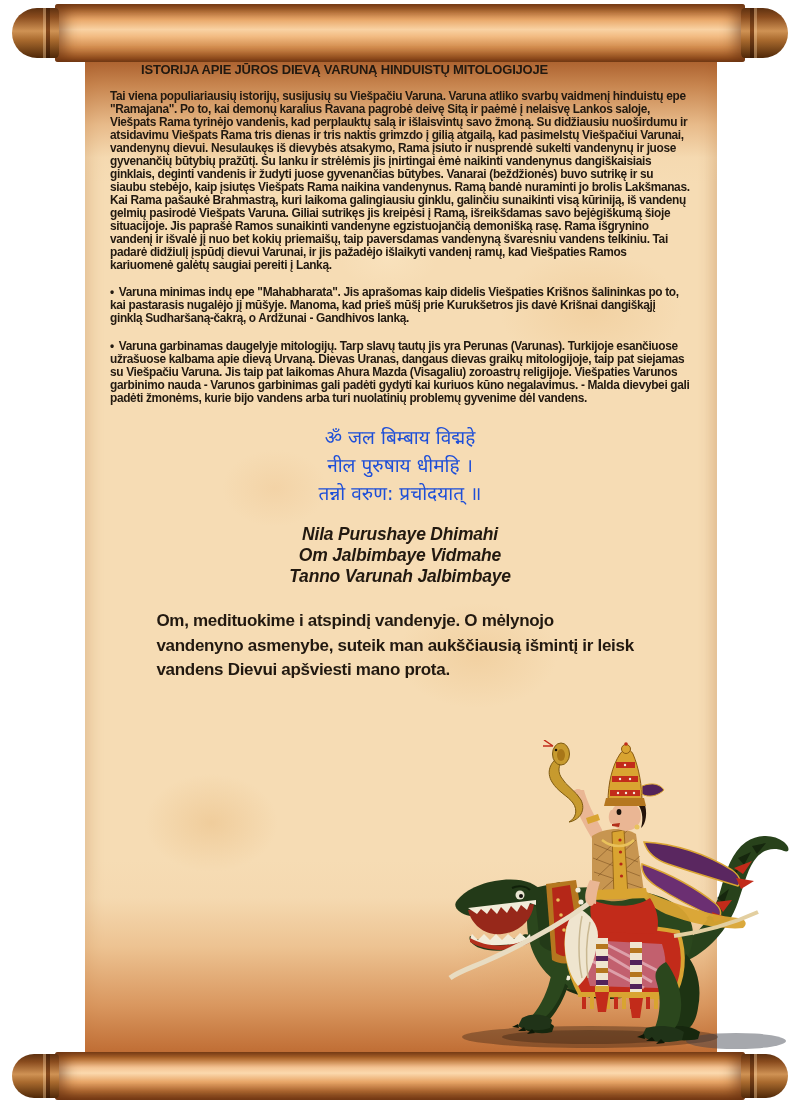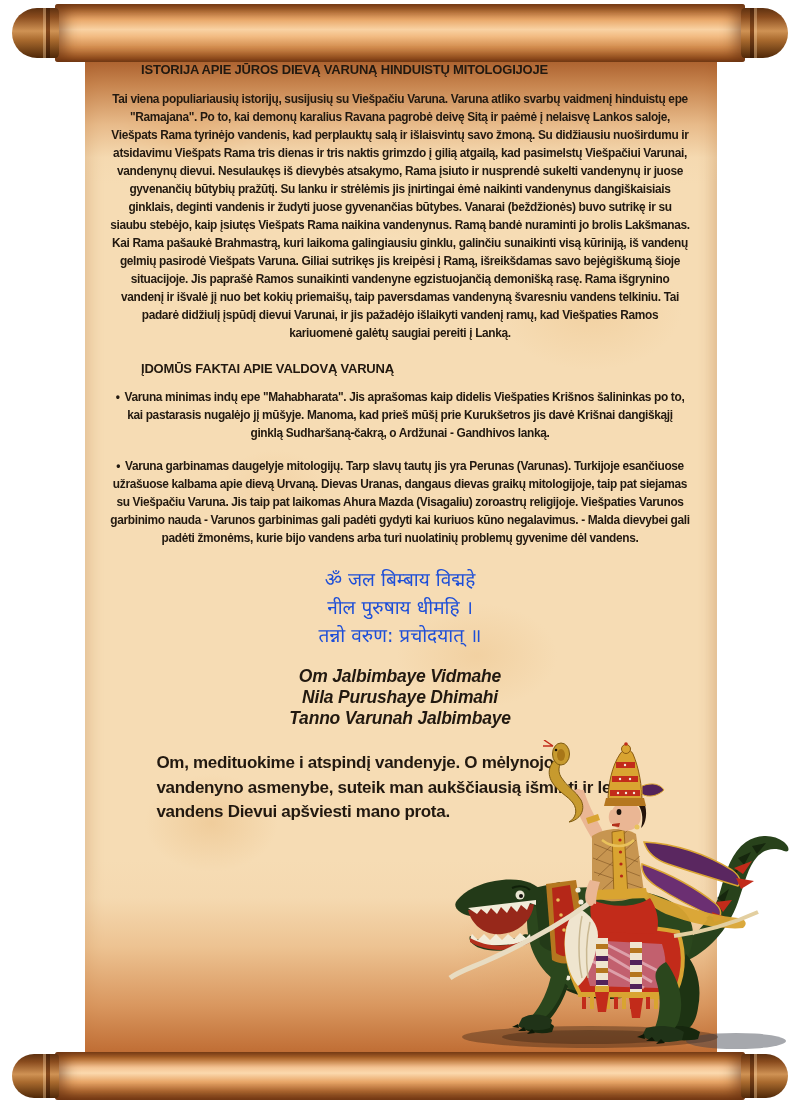--- a/index.html
+++ b/index.html
@@ -48,22 +48,22 @@
   .knob.right::after{content:'';position:absolute;left:9px;top:0;bottom:0;width:4px;
     background:linear-gradient(180deg,#47220a,#86491c 45%,#381a05);
     box-shadow:3px 0 0 rgba(255,222,176,.35);}
   .knob.tl{left:12px;top:8px;} .knob.tr{left:741px;top:8px;}
   .knob.bl{left:12px;top:1054px;height:44px;} .knob.br{left:741px;top:1054px;height:44px;}
 
   
   .content{position:absolute;left:110px;top:62px;width:580px;z-index:3;color:#221910;}
   .content h1,.content h2{font-size:13px;font-weight:700;letter-spacing:-.2px;margin:0 0 13px 0;padding-left:31px;}
   .content h2{margin:19px 0 12px 0;}
-  .body-text{font-size:11.9px;line-height:18px;font-weight:700;letter-spacing:-.34px;
-    margin:0 0 14px 0;text-align:center;}
+  .body-text{font-size:11.9px;line-height:13px;font-weight:700;letter-spacing:-.34px;
+    margin:0 0 14px 0;text-align:left;}
   .fact{margin:0 0 15px 0;}
   .fact .bullet{margin-right:5px;}
   .mantra{margin-top:18px;text-align:center;font-family:"DejaVu Sans","Liberation Sans",sans-serif;
     font-size:19px;line-height:28px;font-weight:400;color:#1d4ed8;}
   .translit{margin-top:17px;text-align:center;font-weight:700;font-style:italic;
     font-size:17.5px;line-height:21px;letter-spacing:-.2px;}
   .translation{margin:22px auto 0 auto;width:84%;text-align:left;font-weight:700;
     font-size:17px;line-height:24.5px;letter-spacing:-.3px;}
 
   
@@ -75,33 +75,32 @@
 <div class="stage">
 
   <div class="paper">
     <div class="shade-top"></div>
     <div class="shade-bottom"></div>
   </div>
 
   <div class="content">
     <h1>ISTORIJA APIE JŪROS DIEVĄ VARUNĄ HINDUISTŲ MITOLOGIJOJE</h1>
     <p class="body-text">Tai viena populiariausių istorijų, susijusių su Viešpačiu Varuna. Varuna atliko svarbų vaidmenį hinduistų epe "Ramajana". Po to, kai demonų karalius Ravana pagrobė deivę Sitą ir paėmė į nelaisvę Lankos saloje, Viešpats Rama tyrinėjo vandenis, kad perplauktų salą ir išlaisvintų savo žmoną. Su didžiausiu nuoširdumu ir atsidavimu Viešpats Rama tris dienas ir tris naktis grimzdo į gilią atgailą, kad pasimelstų Viešpačiui Varunai, vandenynų dievui. Nesulaukęs iš dievybės atsakymo, Rama įsiuto ir nusprendė sukelti vandenynų ir juose gyvenančių būtybių pražūtį. Su lanku ir strėlėmis jis įnirtingai ėmė naikinti vandenynus dangiškaisiais ginklais, deginti vandenis ir žudyti juose gyvenančias būtybes. Vanarai (beždžionės) buvo sutrikę ir su siaubu stebėjo, kaip įsiutęs Viešpats Rama naikina vandenynus. Ramą bandė nuraminti jo brolis Lakšmanas. Kai Rama pašaukė Brahmastrą, kuri laikoma galingiausiu ginklu, galinčiu sunaikinti visą kūriniją, iš vandenų gelmių pasirodė Viešpats Varuna. Giliai sutrikęs jis kreipėsi į Ramą, išreikšdamas savo bejėgiškumą šioje situacijoje. Jis paprašė Ramos sunaikinti vandenyne egzistuojančią demonišką rasę. Rama išgrynino vandenį ir išvalė jį nuo bet kokių priemaišų, taip paversdamas vandenyną švaresniu vandens telkiniu. Tai padarė didžiulį įspūdį dievui Varunai, ir jis pažadėjo išlaikyti vandenį ramų, kad Viešpaties Ramos kariuomenė galėtų saugiai pereiti į Lanką.</p>
-    <h2>ĮDOMŪS FAKTAI APIE VALDOVĄ VARUNĄ</h2>
     <p class="body-text fact"><span class="bullet">•</span><span>Varuna minimas indų epe "Mahabharata". Jis aprašomas kaip didelis Viešpaties Krišnos šalininkas po to, kai pastarasis nugalėjo jį mūšyje. Manoma, kad prieš mūšį prie Kurukšetros jis davė Krišnai dangiškąjį ginklą Sudharšaną-čakrą, o Ardžunai - Gandhivos lanką.</span></p>
     <p class="body-text fact"><span class="bullet">•</span><span>Varuna garbinamas daugelyje mitologijų. Tarp slavų tautų jis yra Perunas (Varunas). Turkijoje esančiuose užrašuose kalbama apie dievą Urvaną. Dievas Uranas, dangaus dievas graikų mitologijoje, taip pat siejamas su Viešpačiu Varuna. Jis taip pat laikomas Ahura Mazda (Visagaliu) zoroastrų religijoje. Viešpaties Varunos garbinimo nauda - Varunos garbinimas gali padėti gydyti kai kuriuos kūno negalavimus. - Malda dievybei gali padėti žmonėms, kurie bijo vandens arba turi nuolatinių problemų gyvenime dėl vandens.</span></p>
 
     <div class="mantra">
       <div>ॐ जल बिम्बाय विद्महे</div>
       <div>नील पुरुषाय धीमहि ।</div>
       <div>तन्नो वरुण: प्रचोदयात् ॥</div>
     </div>
 
     <div class="translit">
+      <div>Nila Purushaye Dhimahi</div>
       <div>Om Jalbimbaye Vidmahe</div>
-      <div>Nila Purushaye Dhimahi</div>
       <div>Tanno Varunah Jalbimbaye</div>
     </div>
 
     <p class="translation">Om, medituokime i atspindį vandenyje. O mėlynojo vandenyno asmenybe, suteik man aukščiausią išmintį ir leisk vandens Dievui apšviesti mano prota.</p>
   </div>
 
   <svg class="illus" viewBox="0 0 360 335" xmlns="http://www.w3.org/2000/svg">
     <g>
       <ellipse cx="150" cy="297" rx="128" ry="11" fill="#3a2414" opacity="0.40"></ellipse>
       <ellipse cx="150" cy="297" rx="88" ry="7" fill="#2a1a0e" opacity="0.35"></ellipse>

